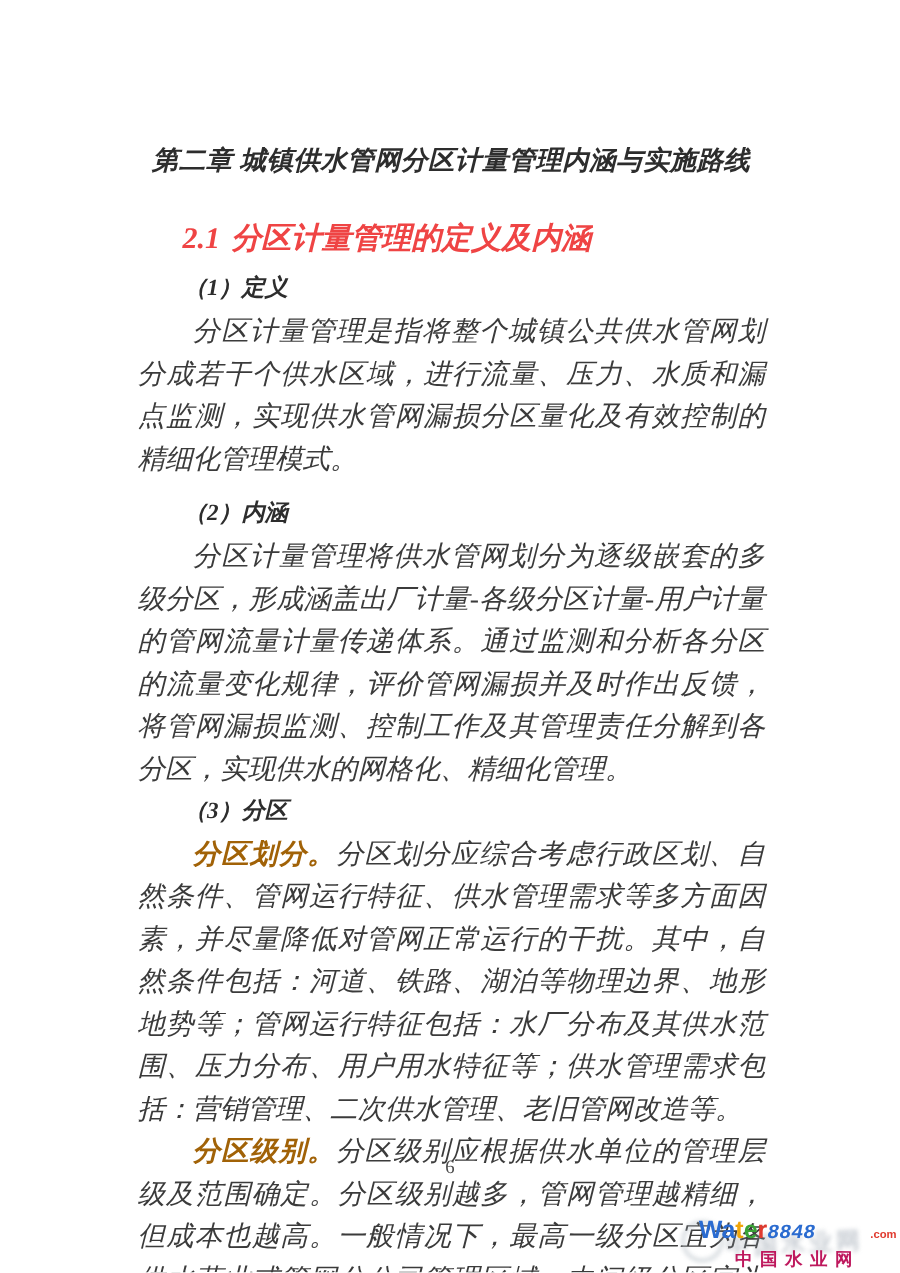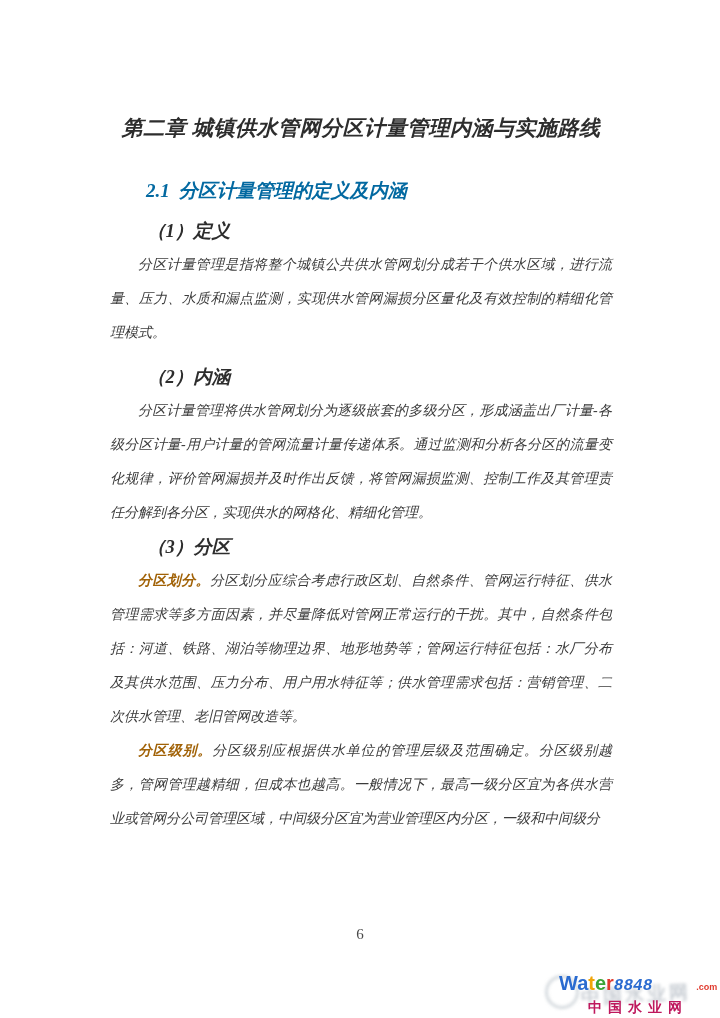--- a/index.html
+++ b/index.html
@@ -11,31 +11,31 @@
     color:#3b3b3b;
   }
   .content { position:absolute; left:110px; width:502px; top:0;font-style:italic; }
   .chapter-title {
     padding-top:112px; text-align:center;
     font-size:21px; font-weight:700; line-height:32px;
     color:#2d2d2d; letter-spacing:0.5px; white-space:nowrap;
   }
   .section-heading {
     margin-top:30px; padding-left:36px;
-    font-size:19px; font-weight:700; line-height:34px; color:#0369a1;
+    font-size:24px; font-weight:700; line-height:34px; color:#ef4444;
   }
   .section-heading .num { margin-right:9px; }
   .sub-heading {
     padding-left:37px;
     font-size:18.5px; font-weight:700; line-height:34px; color:#2d2d2d;
   }
   .sub-heading.mt1 { margin-top:6px; }
   .sub-heading.mt2 { margin-top:10px; }
   .body-para {
-    font-size:14px; line-height:34px;
+    font-size:22px; line-height:34px;
     text-indent:2em; text-align:justify; text-justify:inter-character;
     color:#3b3b3b;
   }
   .body-para .lead { font-weight:700; color:#a16207; }
   .page-number {
     position:absolute; left:0; right:0; top:926px;
     text-align:center; font-size:15px; color:#4a4a4a;
   }
   .watermark {
     position:absolute; right:3px; bottom:4px; width:158px;

